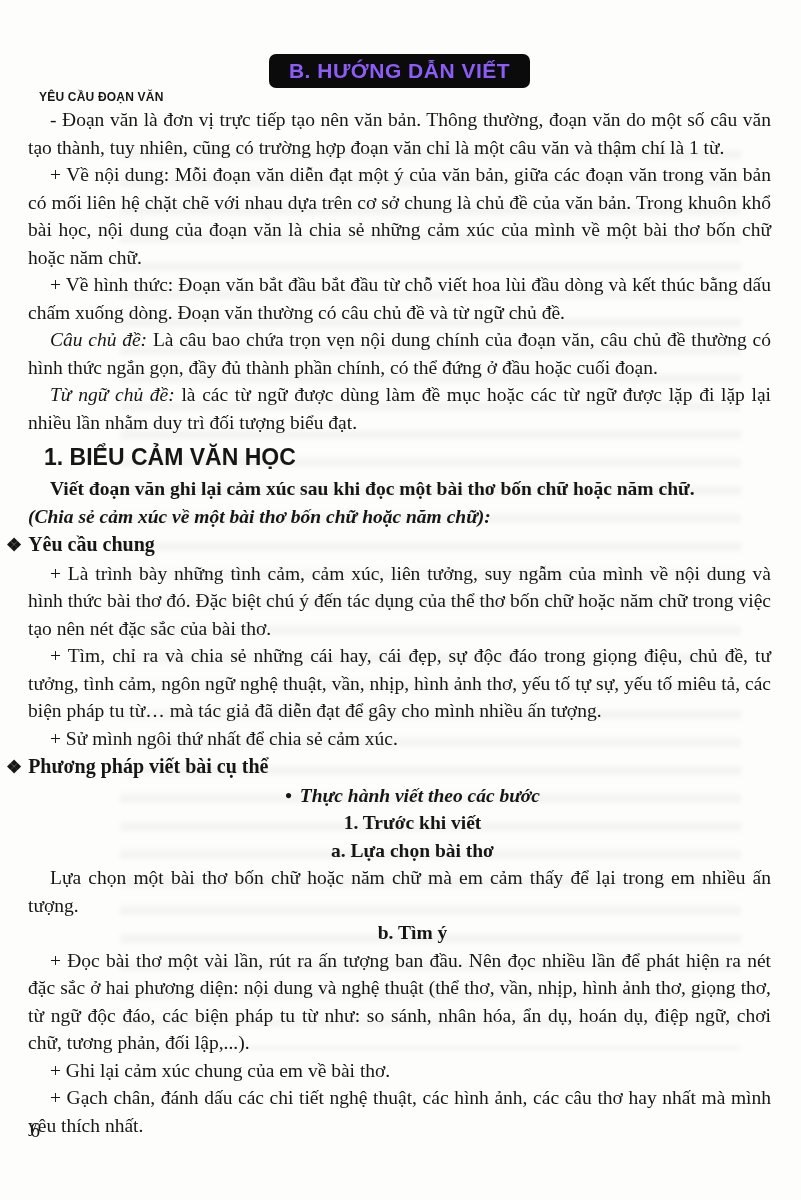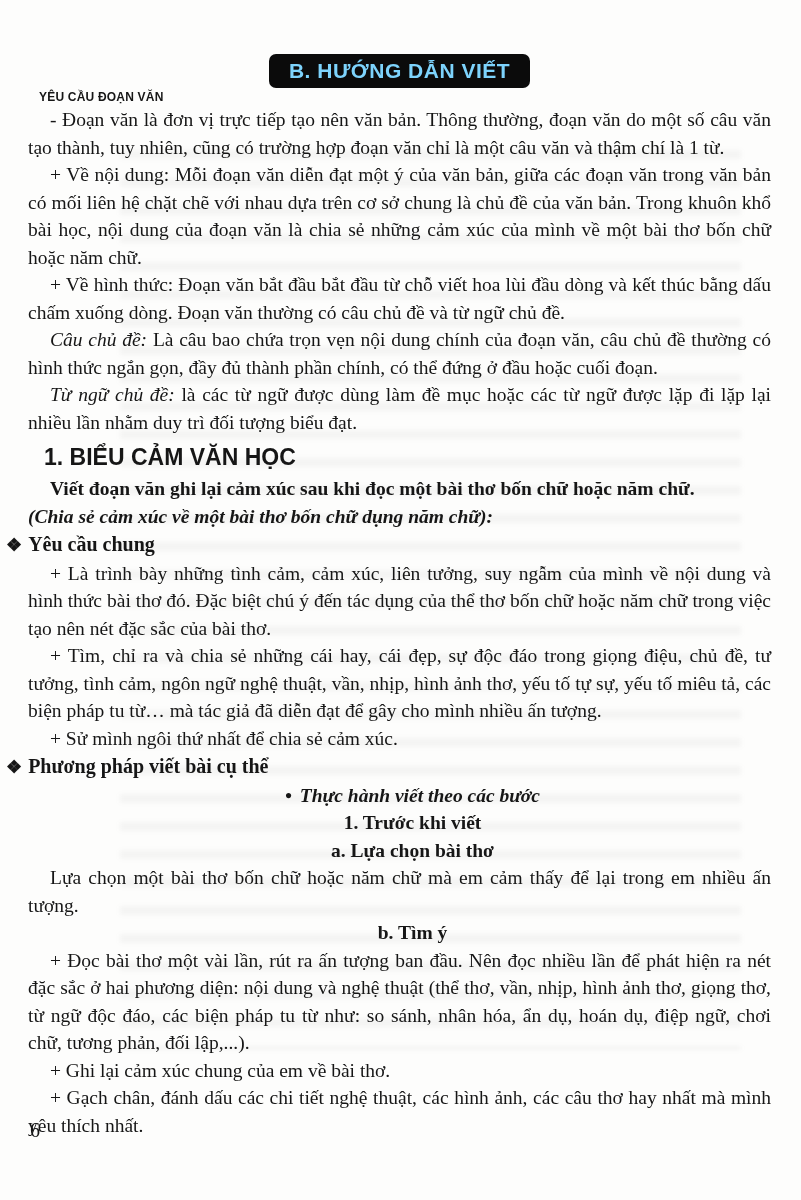--- a/index.html
+++ b/index.html
@@ -38,21 +38,21 @@
     filter: blur(2px);
     pointer-events: none;
   }
   .banner-row {
     text-align: center;
     margin: 54px 0 2px 0;
   }
   .banner {
     display: inline-block;
     background: #0b0b0b;
-    color: #7dd3fc;
+    color: #8b5cf6;
     font-family: "Liberation Sans", "DejaVu Sans", sans-serif;
     font-weight: bold;
     font-size: 21px;
     line-height: 1;
     padding: 6px 20px 7px 20px;
     border-radius: 7px;
     letter-spacing: 0.5px;
   }
   .h-main {
     font-family: "Liberation Sans", "DejaVu Sans", sans-serif;
@@ -122,21 +122,21 @@
     <p class="body">+ Về nội dung: Mỗi đoạn văn diễn đạt một ý của văn bản, giữa các đoạn văn trong văn bản có mối liên hệ chặt chẽ với nhau dựa trên cơ sở chung là chủ đề của văn bản. Trong khuôn khổ bài học, nội dung của đoạn văn là chia sẻ những cảm xúc của mình về một bài thơ bốn chữ hoặc năm chữ.</p>
     <p class="body">+ Về hình thức: Đoạn văn bắt đầu bắt đầu từ chỗ viết hoa lùi đầu dòng và kết thúc bằng dấu chấm xuống dòng. Đoạn văn thường có câu chủ đề và từ ngữ chủ đề.</p>
 
     <p class="body"><span class="italic">Câu chủ đề:</span><span> Là câu bao chứa trọn vẹn nội dung chính của đoạn văn, câu chủ đề thường có hình thức ngắn gọn, đầy đủ thành phần chính, có thể đứng ở đầu hoặc cuối đoạn.</span></p>
 
     <p class="body"><span class="italic">Từ ngữ chủ đề:</span><span> là các từ ngữ được dùng làm đề mục hoặc các từ ngữ được lặp đi lặp lại nhiều lần nhằm duy trì đối tượng biểu đạt.</span></p>
 
     <h2 class="h-section">1. BIỂU CẢM VĂN HỌC</h2>
 
     <p class="body bold">Viết đoạn văn ghi lại cảm xúc sau khi đọc một bài thơ bốn chữ hoặc năm chữ.</p>
-    <p class="body noindent bolditalic">(Chia sẻ cảm xúc về một bài thơ bốn chữ dụng năm chữ):</p>
+    <p class="body noindent bolditalic">(Chia sẻ cảm xúc về một bài thơ bốn chữ hoặc năm chữ):</p>
 
     <p class="kicker"><span class="diamond">❖</span><span>Yêu cầu chung</span></p>
 
     <p class="body">+ Là trình bày những tình cảm, cảm xúc, liên tưởng, suy ngẫm của mình về nội dung và hình thức bài thơ đó. Đặc biệt chú ý đến tác dụng của thể thơ bốn chữ hoặc năm chữ trong việc tạo nên nét đặc sắc của bài thơ.</p>
     <p class="body">+ Tìm, chỉ ra và chia sẻ những cái hay, cái đẹp, sự độc đáo trong giọng điệu, chủ đề, tư tưởng, tình cảm, ngôn ngữ nghệ thuật, vần, nhịp, hình ảnh thơ, yếu tố tự sự, yếu tố miêu tả, các biện pháp tu từ… mà tác giả đã diễn đạt để gây cho mình nhiều ấn tượng.</p>
     <p class="body">+ Sử mình ngôi thứ nhất để chia sẻ cảm xúc.</p>
 
     <p class="kicker"><span class="diamond">❖</span><span>Phương pháp viết bài cụ thể</span></p>
 
     <p class="sub bolditalic"><span class="bullet">•</span><span>Thực hành viết theo các bước</span></p>

